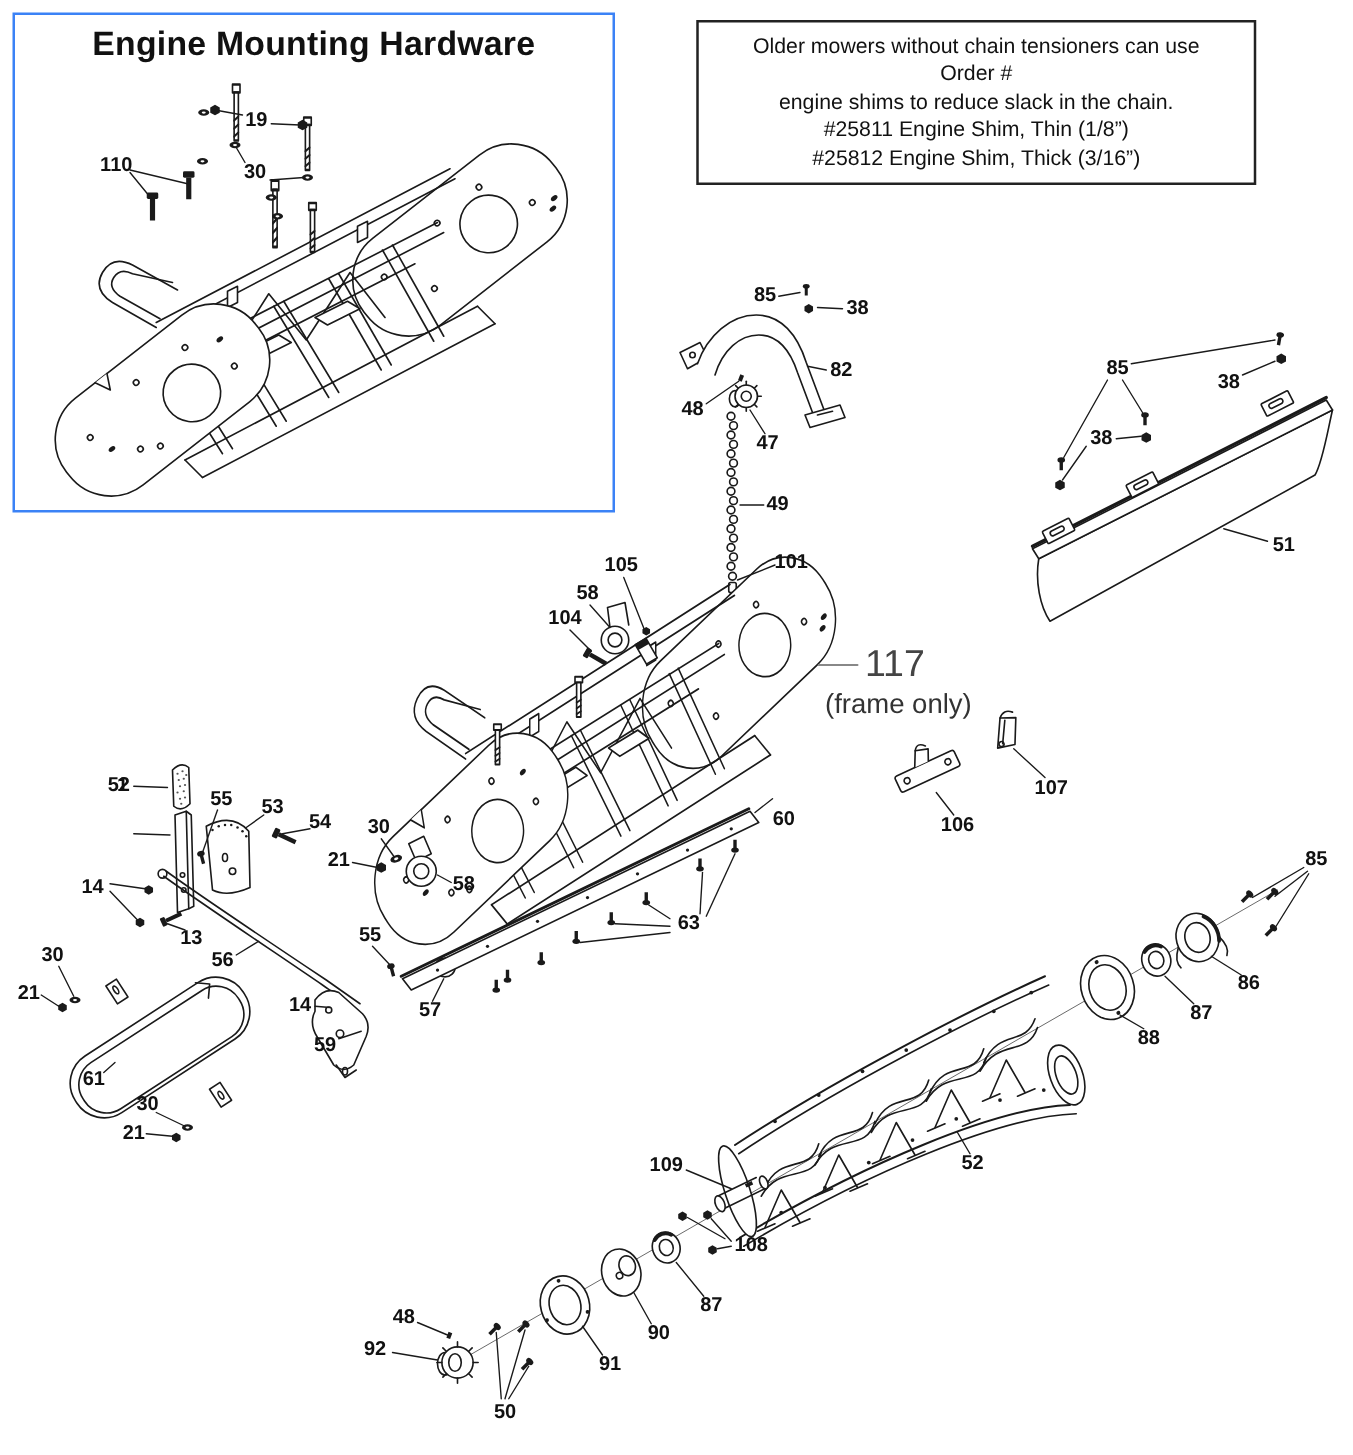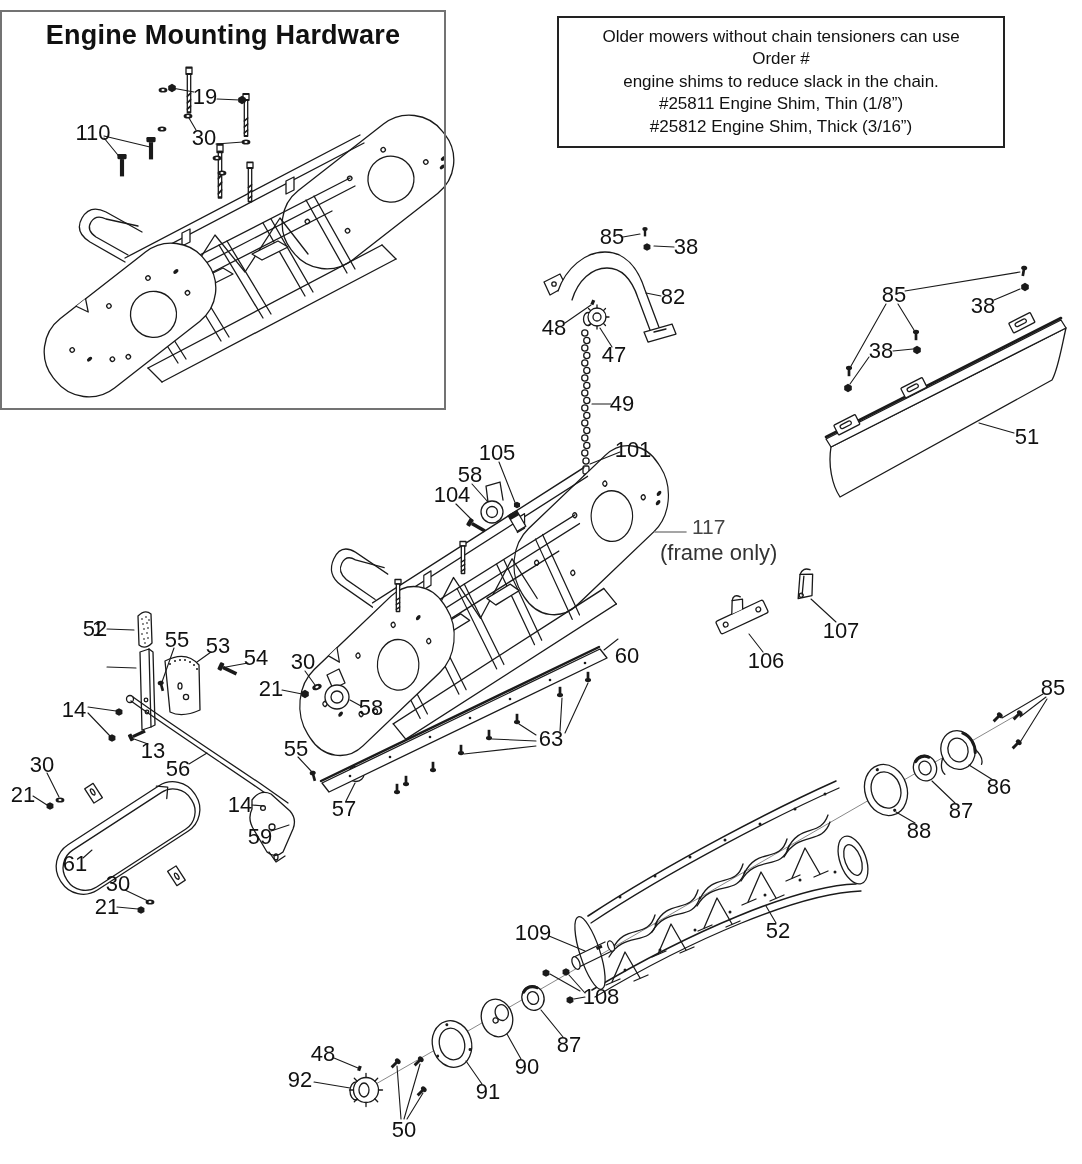--- a/index.html
+++ b/index.html
@@ -1,28 +1,28 @@
 <!DOCTYPE html>
 <html><head>
 <meta charset="utf-8">
 <style>
   html,body{margin:0;padding:0;background:#fff;}
   .stage{position:relative;width:1082px;height:1164px;background:#fff;overflow:hidden;
          font-family:"Liberation Sans",sans-serif;color:#111;}
   svg.art{position:absolute;left:0;top:0;}
-  .engine-box{position:absolute;left:0;top:10px;width:442px;height:396px;border:2px solid #737373;}
+  .engine-box{position:absolute;left:10px;top:10px;width:442px;height:396px;border:2px solid #3b82f6;padding-left:36px;}
   .engine-title{position:absolute;top:8px;left:0;width:100%;text-align:center;
                 font-weight:bold;font-size:27px;letter-spacing:0.2px;color:#111;}
   .note-box{position:absolute;left:557px;top:16px;width:444px;height:128px;border:2px solid #222;
             display:flex;flex-direction:column;justify-content:center;text-align:center;
             font-size:17px;line-height:1.32;color:#111;}
   .frame-label{position:absolute;left:660px;top:515px;width:130px;color:#444;}
-  .frame-label-num{font-size:21px;font-weight:400;padding-left:32px;color:#444;}
+  .frame-label-num{font-size:30px;font-weight:400;padding-left:32px;color:#444;}
   .frame-label-sub{font-size:22px;font-weight:400;color:#333;margin-top:1px;}
-  .callout{position:absolute;transform:translate(-50%,-50%);font-weight:normal;font-size:22px;
+  .callout{position:absolute;transform:translate(-50%,-50%);font-weight:bold;font-size:16px;
            color:#111;white-space:nowrap;}
 </style>
 </head>
 <body>
 
 <div class="stage">
 
 <svg class="art" width="1082" height="1164" viewBox="0 0 1082 1164">
   <defs>
     <g id="frame-sym">

